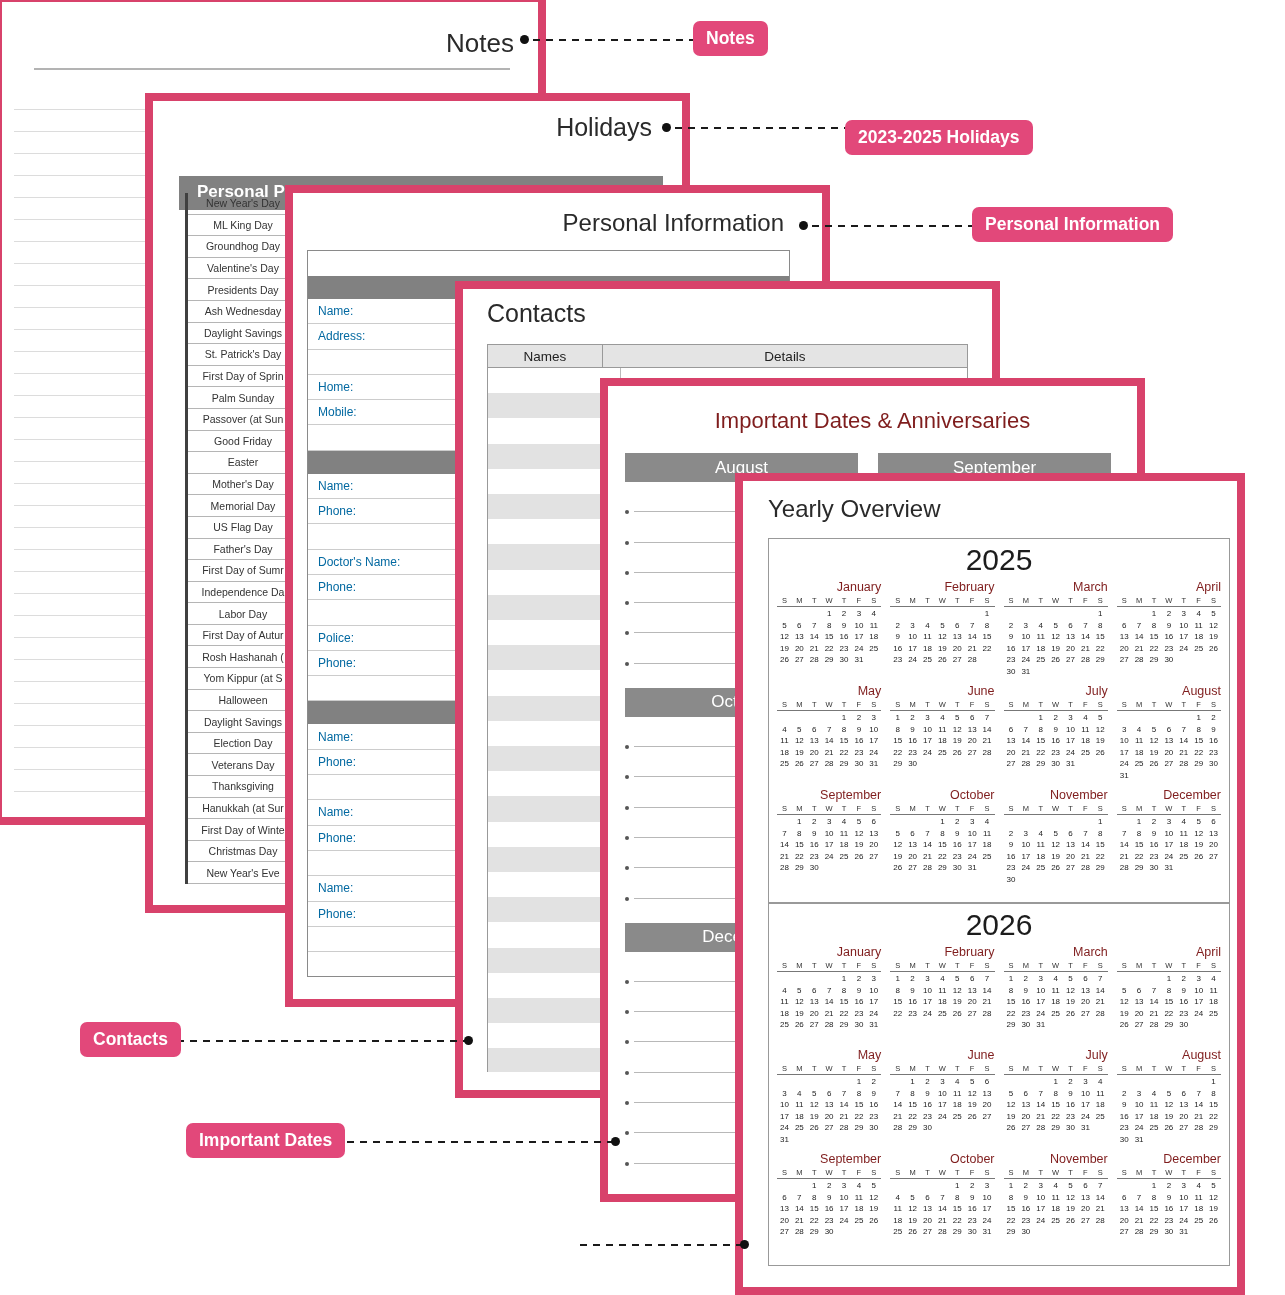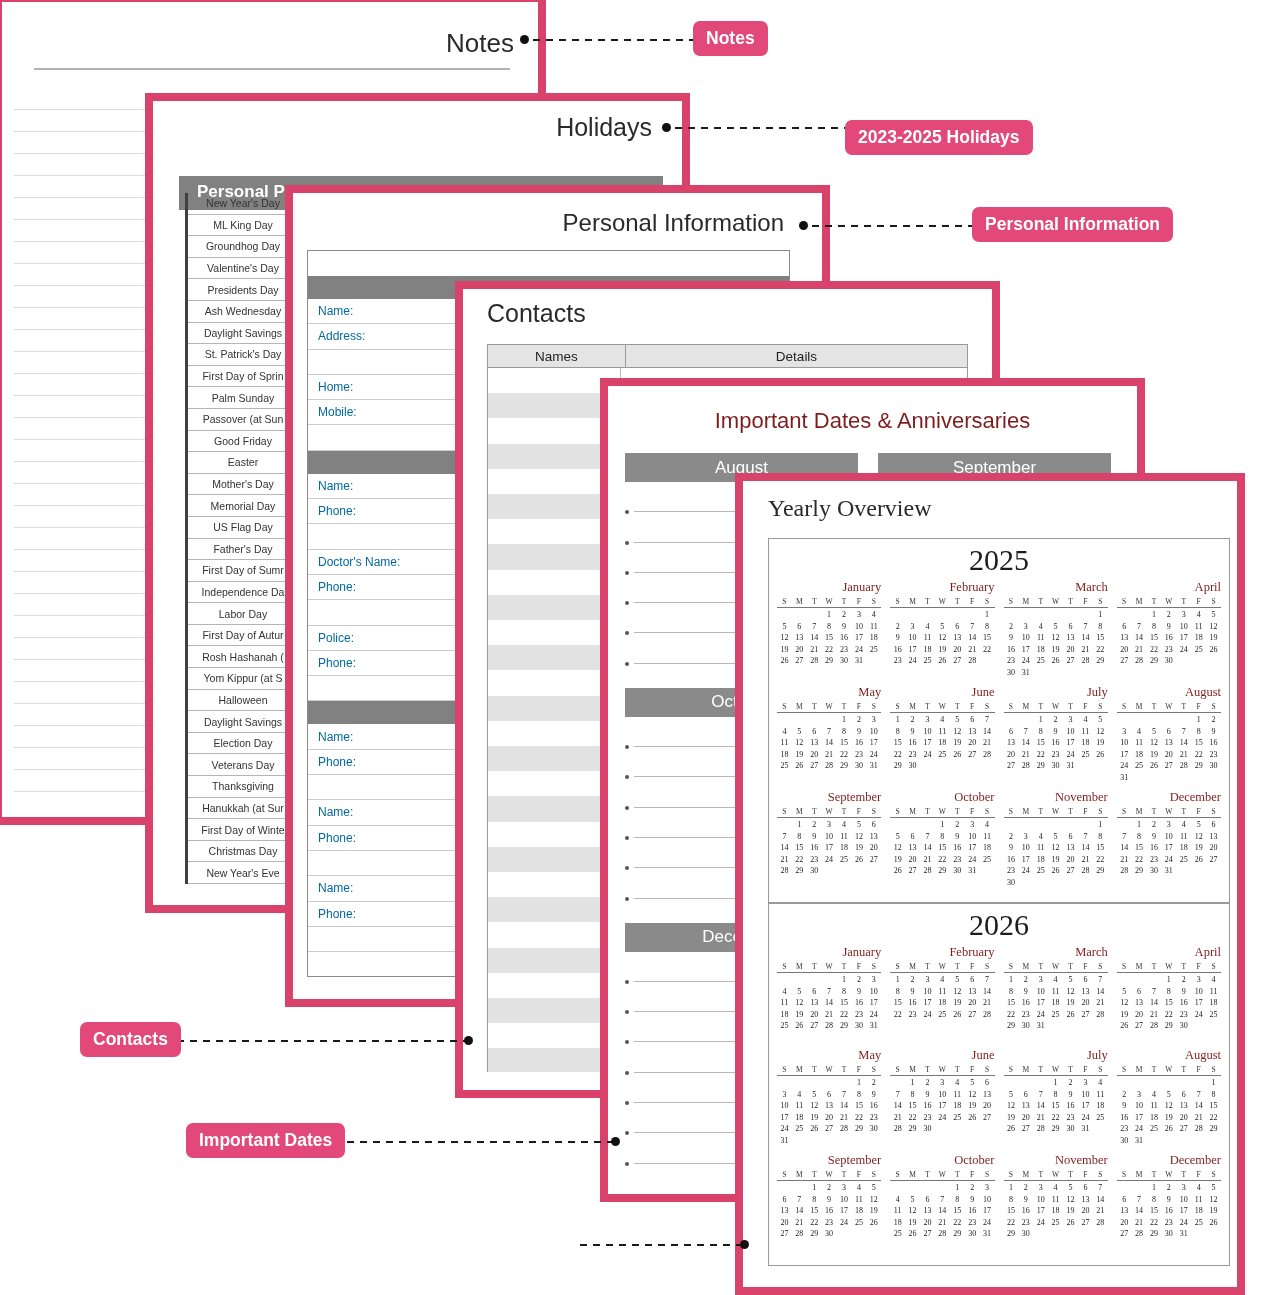--- a/index.html
+++ b/index.html
@@ -37,41 +37,41 @@
   .p-row span{font-size:12px;color:#0369a1;padding-left:10px;}
   .p-bar{height:23px;background:#818181;}
 
   
   #contacts-page{left:455px;top:281px;width:545px;height:817px;z-index:4;}
   #contacts-title{left:24px;top:10px;}
   #contacts-table{position:absolute;left:24px;top:55px;width:481px;height:728px;border:1px solid #999;
                   box-sizing:border-box;}
   #contacts-head{display:flex;height:22px;border-bottom:1px solid #999;background:#e4e4e4;}
   .c-cell{display:flex;align-items:center;justify-content:center;font-size:13.5px;color:#222;}
-  #c-names{width:138px;border-right:1px solid #999;box-sizing:border-box;}
+  #c-names{width:115px;border-right:1px solid #999;box-sizing:border-box;}
   #c-details{flex:1;}
   #contacts-body{position:relative;height:704px;
     background:repeating-linear-gradient(to bottom,#ffffff 0 25.2px,#e2e2e2 25.2px 50.4px);}
   #contacts-divider{position:absolute;left:132px;top:0;bottom:0;width:1px;background:#bbb;}
 
   
   #important-page{left:600px;top:378px;width:545px;height:824px;z-index:5;}
   #important-title{position:absolute;left:0;right:0;top:22px;text-align:center;font-size:22px;color:#7f1d1d;}
   .id-col{position:absolute;top:67px;width:233px;}
   #id-col-left{left:17px;}
   #id-col-right{left:270px;}
   .id-bar{height:29px;display:flex;align-items:center;justify-content:center;
           background:#8a8a8a;color:#fff;font-size:17px;}
   .id-bar.gap{margin-top:24px;}
   .id-row{height:30.3px;position:relative;}
   .id-dot{position:absolute;left:0;bottom:-2px;width:4px;height:4px;border-radius:50%;background:#555;}
   .id-line{position:absolute;left:9px;right:0;bottom:0;height:1px;background:#b8b8b8;}
 
   
-  #yearly-page{left:735px;top:473px;width:510px;height:822px;z-index:6;font-family:Liberation Serif, serif;}
+  #yearly-page{left:735px;top:473px;width:510px;height:822px;z-index:6;}
   #yearly-title{left:25px;top:14px;font-size:24px;}
   .ycal-box{position:absolute;left:25px;width:462px;border:1px solid #999;box-sizing:border-box;overflow:hidden;}
   #ybox-0{top:57px;height:365px;}
   #ybox-1{top:422px;height:363px;}
   .yr{text-align:center;font-size:30px;color:#1c1c1c;margin-top:4px;line-height:34px;}
   .months{display:grid;grid-template-columns:repeat(4,1fr);column-gap:9px;row-gap:7px;padding:3px 8px 0 8px;}
   .cal-month{min-height:96px;}
   .cal-name{text-align:right;font-size:12.5px;color:#7f1d1d;margin-bottom:2px;}
   .cal-week{display:grid;grid-template-columns:repeat(7,1fr);font-size:7.5px;color:#333;
             border-bottom:1px solid #777;padding-bottom:1px;margin-bottom:1px;}

